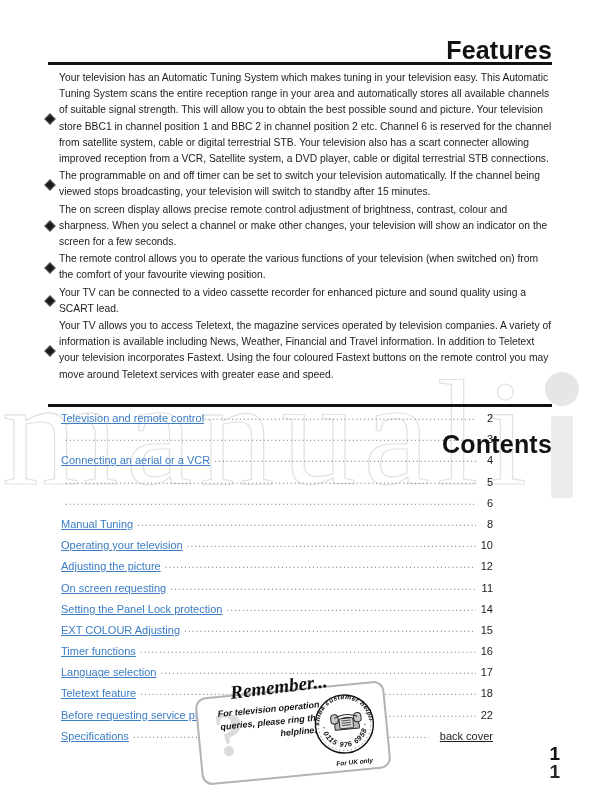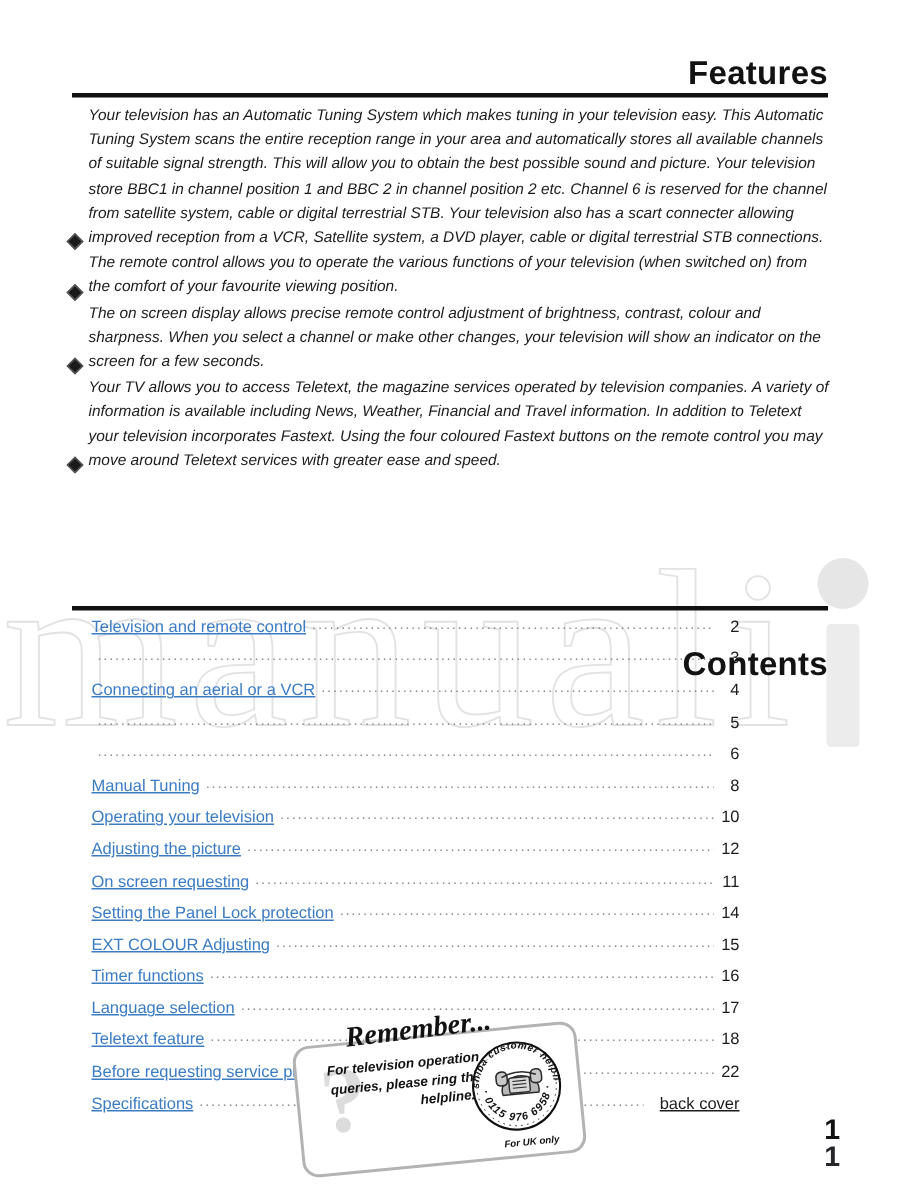--- a/index.html
+++ b/index.html
@@ -65,21 +65,21 @@
     background: #ececec;
     border-radius: 3px;
   }
 
   
   .section-head {
     position: absolute;
     right: 48px;
     font-family: "Liberation Sans", sans-serif;
     font-weight: bold;
-    font-size: 22px;
+    font-size: 25px;
     color: #121212;
     letter-spacing: 0.2px;
     z-index: 3;
   }
   #features-title { top: 36px; }
   #contents-title { top: 392px; margin-top: 38px; }
 
   .rule {
     position: absolute;
     left: 48px;
@@ -94,23 +94,22 @@
   
   .features-body {
     position: absolute;
     left: 46px;
     top: 70px;
     width: 508px;
     z-index: 2;
   }
   .feature-item {
     display: flex;
-    align-items: flex-end;
+    align-items: center;
     margin-bottom: 1px;
-    font-style: italic;
   }
   .bullet {
     flex: 0 0 auto;
     width: 13px;
     padding-top: 3px;
     color: #111;
     font-size: 9px;
     line-height: 1;
   }
   .bullet .diamond {
@@ -284,25 +283,33 @@
   <div id="features-title" class="section-head">Features</div>
   <div id="rule-features" class="rule"></div>
 
   <div class="features-body">
     <div class="feature-item">
       <div class="bullet"><span class="diamond"></span></div>
       <div class="feature-text">Your television has an Automatic Tuning System which makes tuning in your television easy. This Automatic Tuning System scans the entire reception range in your area and automatically stores all available channels of suitable signal strength. This will allow you to obtain the best possible sound and picture. Your television store BBC1 in channel position 1 and BBC 2 in channel position 2 etc. Channel 6 is reserved for the channel from satellite system, cable or digital terrestrial STB. Your television also has a scart connecter allowing improved reception from a VCR, Satellite system, a DVD player, cable or digital terrestrial STB connections.</div>
     </div>
     <div class="feature-item">
       <div class="bullet"><span class="diamond"></span></div>
+      <div class="feature-text">The programmable on and off timer can be set to switch your television automatically. If the channel being viewed stops broadcasting, your television will switch to standby after 15 minutes.</div>
+    </div>
+    <div class="feature-item">
+      <div class="bullet"><span class="diamond"></span></div>
+      <div class="feature-text">The on screen display allows precise remote control adjustment of brightness, contrast, colour and sharpness. When you select a channel or make other changes, your television will show an indicator on the screen for a few seconds.</div>
+    </div>
+    <div class="feature-item">
+      <div class="bullet"><span class="diamond"></span></div>
       <div class="feature-text">The remote control allows you to operate the various functions of your television (when switched on) from the comfort of your favourite viewing position.</div>
     </div>
     <div class="feature-item">
       <div class="bullet"><span class="diamond"></span></div>
-      <div class="feature-text">The on screen display allows precise remote control adjustment of brightness, contrast, colour and sharpness. When you select a channel or make other changes, your television will show an indicator on the screen for a few seconds.</div>
+      <div class="feature-text">Your TV can be connected to a video cassette recorder for enhanced picture and sound quality using a SCART lead.</div>
     </div>
     <div class="feature-item">
       <div class="bullet"><span class="diamond"></span></div>
       <div class="feature-text">Your TV allows you to access Teletext, the magazine services operated by television companies. A variety of information is available including News, Weather, Financial and Travel information. In addition to Teletext your television incorporates Fastext. Using the four coloured Fastext buttons on the remote control you may move around Teletext services with greater ease and speed.</div>
     </div>
   </div>
 
   <div id="contents-title" class="section-head">Contents</div>
   <div id="rule-contents" class="rule"></div>
 

